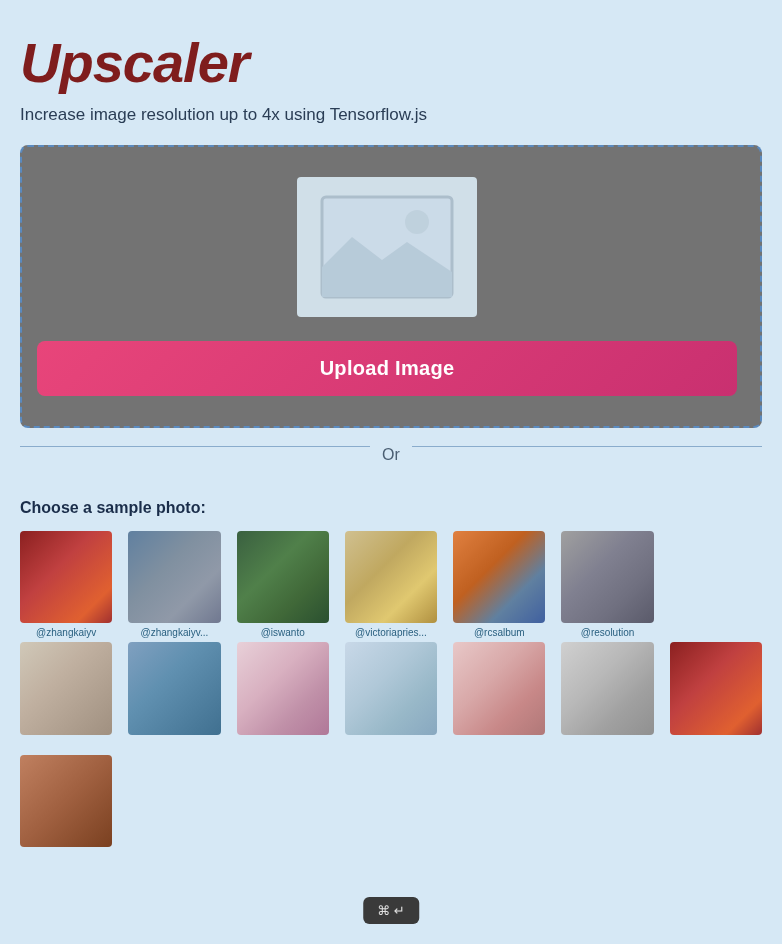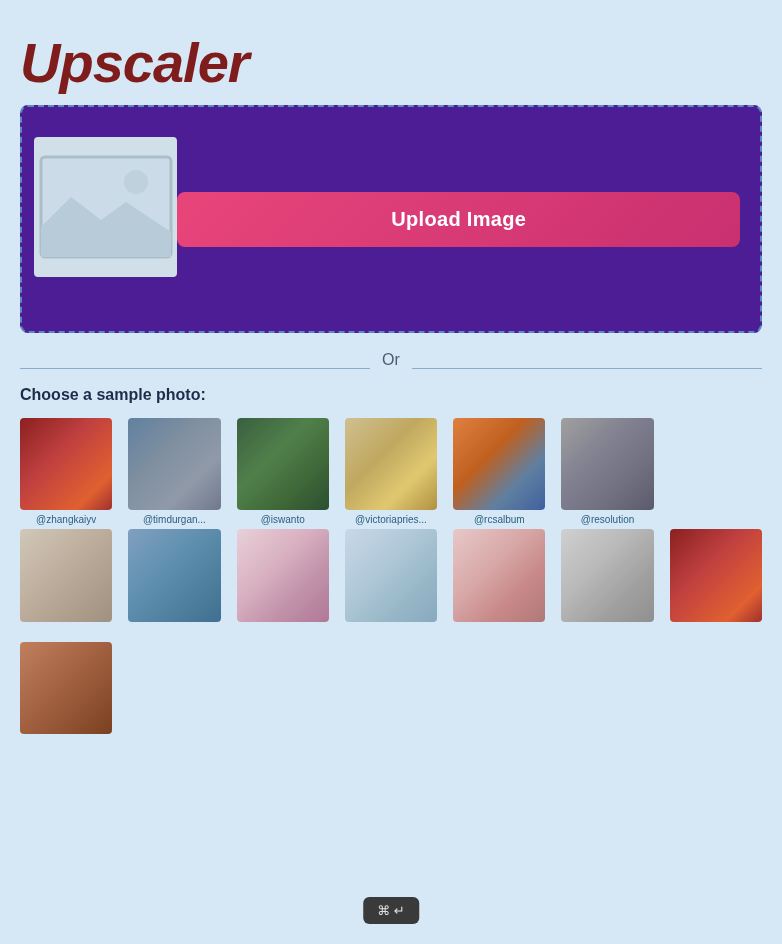--- a/index.html
+++ b/index.html
@@ -26,23 +26,23 @@
 
     .subtitle {
       font-size: 17px;
       color: #2a3d55;
       margin-bottom: 20px;
     }
 
     .upload-area {
       border: 2px dashed #5a8abf;
       border-radius: 8px;
-      background: #4c1d95;
-      display: flex;
-      flex-direction: row;
+      background: #737373;
+      display: flex;
+      flex-direction: column;
       align-items: center;
       justify-content: center;
       padding: 30px 20px 30px 12px;
       margin-bottom: 0;
     }
 
     .image-placeholder-icon {
       width: 180px;
       height: 140px;
       background: #d0dfe8;
@@ -69,23 +69,23 @@
       font-size: 20px;
       font-weight: 600;
       cursor: pointer;
       width: 100%;
       max-width: 700px;
       letter-spacing: 0.3px;
     }
 
     .or-divider {
       display: flex;
-      align-items: flex-end;
+      align-items: flex-start;
       gap: 12px;
-      margin: 18px 0 17px 0;
+      margin: 18px 0 35px 0;
       color: #4a5e72;
       font-size: 16px;
     }
 
     .or-divider::before,
     .or-divider::after {
       content: '';
       flex: 1;
       height: 1px;
       background: #8aaccc;
@@ -163,20 +163,21 @@
       gap: 6px;
       z-index: 100;
     }
   </style>
 </head>
 <body>
 
 <div class="page-container">
 
   <h1 class="app-title">Upscaler</h1>
+  <p class="subtitle">Increase image resolution up to 4x using Tensorflow.js</p>
 
   <div class="upload-area">
     <div class="image-placeholder-icon">
       <svg viewBox="0 0 140 110" fill="none" xmlns="http://www.w3.org/2000/svg">
         <rect x="5" y="5" width="130" height="100" rx="4" stroke="#8a9eb0" stroke-width="3" fill="#c8d8e8"></rect>
         <circle cx="100" cy="30" r="12" fill="#b0c4d4"></circle>
         <path d="M5 75 L35 45 L65 68 L90 50 L135 80 L135 105 L5 105 Z" fill="#a0b8cc"></path>
       </svg>
     </div>
     <button class="upload-button">Upload Image</button>
@@ -188,21 +189,21 @@
 
   <p class="sample-section-label">Choose a sample photo:</p>
 
   <div class="sample-grid" id="sample-grid-1">
       <div class="sample-item">
         <div class="sample-thumb sample-thumb-1"></div>
         <a class="sample-username">@zhangkaiyv</a>
       </div>
       <div class="sample-item">
         <div class="sample-thumb sample-thumb-3"></div>
-        <a class="sample-username">@timdurgan...</a>
+        <a class="sample-username">@zhangkaiyv...</a>
       </div>
       <div class="sample-item">
         <div class="sample-thumb sample-thumb-4"></div>
         <a class="sample-username">@iswanto</a>
       </div>
       <div class="sample-item">
         <div class="sample-thumb sample-thumb-6"></div>
         <a class="sample-username">@victoriapries...</a>
       </div>
       <div class="sample-item">

